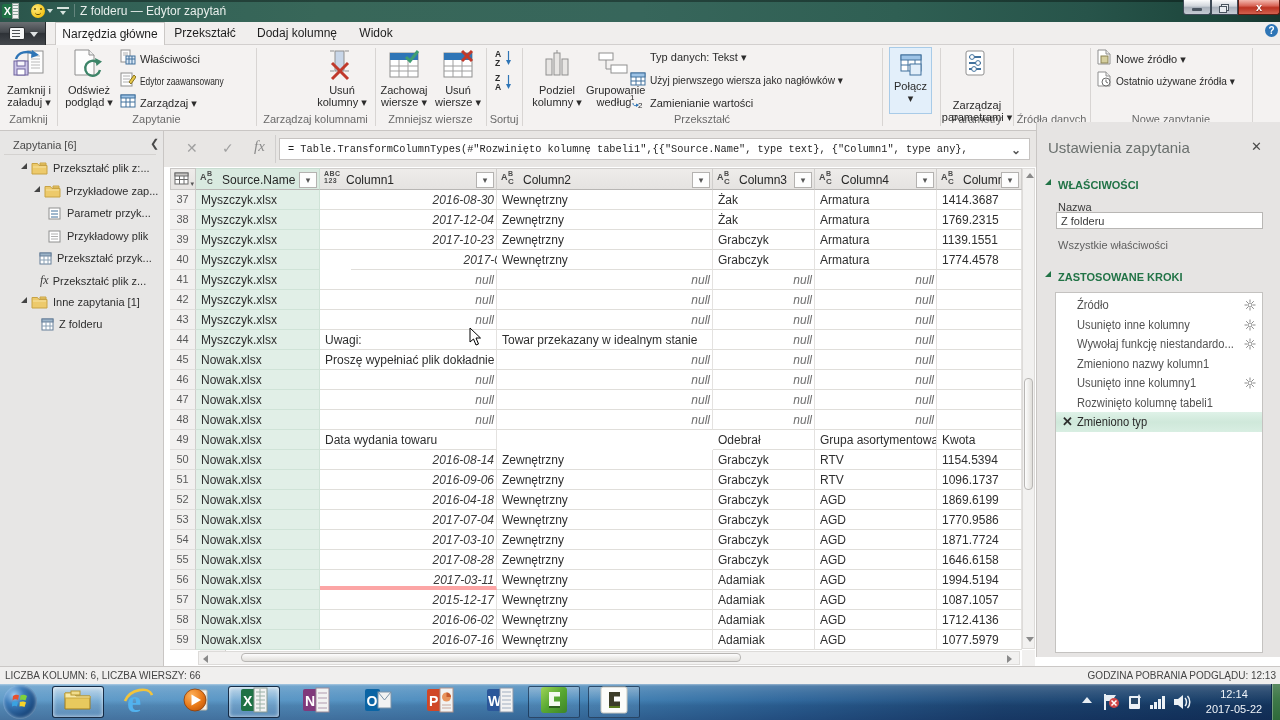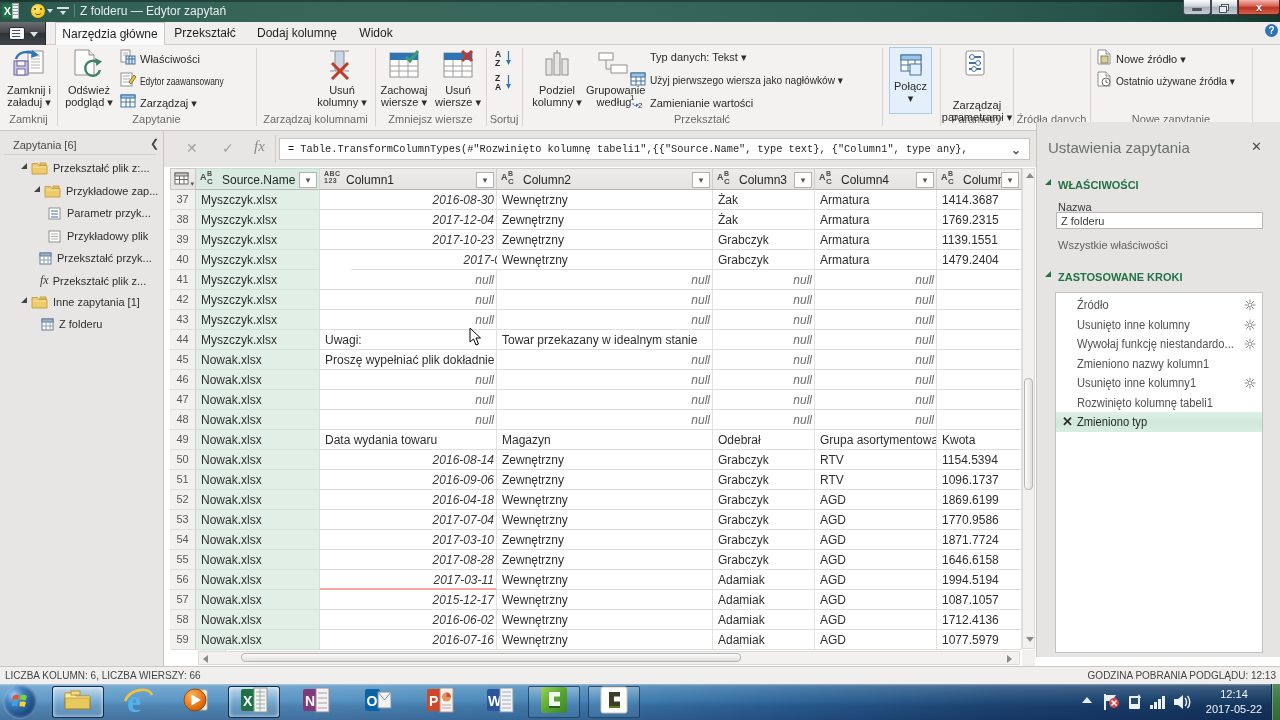--- a/index.html
+++ b/index.html
@@ -412,21 +412,21 @@
     <div class="abs" style="left:333px;top:83px;width:216px;height:20px;background:#fff;border-right:1px solid #e4e2e0;border-bottom:1px solid #e0deda;overflow:hidden;white-space:nowrap;">
       <span style="position:absolute;left:5px;top:3px;font-size:12px;color:#2e2e2e;">Wewnętrzny</span>
     </div>
     <div class="abs" style="left:549px;top:83px;width:102px;height:20px;background:#fff;border-right:1px solid #e4e2e0;border-bottom:1px solid #e0deda;overflow:hidden;white-space:nowrap;">
       <span style="position:absolute;left:5px;top:3px;font-size:12px;color:#2e2e2e;">Grabczyk</span>
     </div>
     <div class="abs" style="left:651px;top:83px;width:122px;height:20px;background:#fff;border-right:1px solid #e4e2e0;border-bottom:1px solid #e0deda;overflow:hidden;white-space:nowrap;">
       <span style="position:absolute;left:5px;top:3px;font-size:12px;color:#2e2e2e;">Armatura</span>
     </div>
     <div class="abs" style="left:773px;top:83px;width:85px;height:20px;background:#fff;border-right:1px solid #e4e2e0;border-bottom:1px solid #e0deda;overflow:hidden;white-space:nowrap;">
-      <span style="position:absolute;left:5px;top:3px;font-size:12px;color:#2e2e2e;">1479.2404</span>
+      <span style="position:absolute;left:5px;top:3px;font-size:12px;color:#2e2e2e;">1774.4578</span>
     </div>
     <div class="abs" style="left:6px;top:103px;width:26px;height:20px;background:#f2f1f0;border-right:1px solid #d0cecc;border-bottom:1px solid #e0dedc;font-size:11px;color:#5a5a5a;text-align:center;line-height:19px;">41</div>
     <div class="abs" style="left:32px;top:103px;width:124px;height:20px;background:#e1efe7;border-right:1px solid #cfe3d7;border-bottom:1px solid #cfe3d7;overflow:hidden;white-space:nowrap;">
       <span style="position:absolute;left:5px;top:3px;font-size:12px;color:#2e2e2e;">Myszczyk.xlsx</span>
     </div>
     <div class="abs" style="left:156px;top:103px;width:177px;height:20px;background:#fff;border-right:1px solid #e4e2e0;border-bottom:1px solid #e0deda;overflow:hidden;white-space:nowrap;">
       <span style="position:absolute;right:2px;top:3px;font-size:12px;font-style:italic;color:#6e6e6e;">null</span>
     </div>
     <div class="abs" style="left:333px;top:103px;width:216px;height:20px;background:#fff;border-right:1px solid #e4e2e0;border-bottom:1px solid #e0deda;overflow:hidden;white-space:nowrap;">
       <span style="position:absolute;right:2px;top:3px;font-size:12px;font-style:italic;color:#6e6e6e;">null</span>
@@ -557,23 +557,20 @@
       <span style="position:absolute;right:2px;top:3px;font-size:12px;font-style:italic;color:#6e6e6e;">null</span>
     </div>
     <div class="abs" style="left:773px;top:243px;width:85px;height:20px;background:#fff;border-right:1px solid #e4e2e0;border-bottom:1px solid #e0deda;overflow:hidden;white-space:nowrap;"></div>
     <div class="abs" style="left:6px;top:263px;width:26px;height:20px;background:#f2f1f0;border-right:1px solid #d0cecc;border-bottom:1px solid #e0dedc;font-size:11px;color:#5a5a5a;text-align:center;line-height:19px;">49</div>
     <div class="abs" style="left:32px;top:263px;width:124px;height:20px;background:#e1efe7;border-right:1px solid #cfe3d7;border-bottom:1px solid #cfe3d7;overflow:hidden;white-space:nowrap;">
       <span style="position:absolute;left:5px;top:3px;font-size:12px;color:#2e2e2e;">Nowak.xlsx</span>
     </div>
     <div class="abs" style="left:156px;top:263px;width:177px;height:20px;background:#fff;border-right:1px solid #e4e2e0;border-bottom:1px solid #e0deda;overflow:hidden;white-space:nowrap;">
       <span style="position:absolute;left:5px;top:3px;font-size:12px;color:#2e2e2e;">Data wydania towaru</span>
     </div>
-    <div class="abs" style="left:333px;top:263px;width:216px;height:20px;background:#fff;border-right:1px solid #e4e2e0;border-bottom:1px solid #e0deda;overflow:hidden;white-space:nowrap;">
-      <span style="position:absolute;left:5px;top:3px;font-size:12px;color:#2e2e2e;">Magazyn</span>
-    </div>
     <div class="abs" style="left:549px;top:263px;width:102px;height:20px;background:#fff;border-right:1px solid #e4e2e0;border-bottom:1px solid #e0deda;overflow:hidden;white-space:nowrap;">
       <span style="position:absolute;left:5px;top:3px;font-size:12px;color:#2e2e2e;">Odebrał</span>
     </div>
     <div class="abs" style="left:651px;top:263px;width:122px;height:20px;background:#fff;border-right:1px solid #e4e2e0;border-bottom:1px solid #e0deda;overflow:hidden;white-space:nowrap;">
       <span style="position:absolute;left:5px;top:3px;font-size:12px;color:#2e2e2e;">Grupa asortymentowa</span>
     </div>
     <div class="abs" style="left:773px;top:263px;width:85px;height:20px;background:#fff;border-right:1px solid #e4e2e0;border-bottom:1px solid #e0deda;overflow:hidden;white-space:nowrap;">
       <span style="position:absolute;left:5px;top:3px;font-size:12px;color:#2e2e2e;">Kwota</span>
     </div>
     <div class="abs" style="left:6px;top:283px;width:26px;height:20px;background:#f2f1f0;border-right:1px solid #d0cecc;border-bottom:1px solid #e0dedc;font-size:11px;color:#5a5a5a;text-align:center;line-height:19px;">50</div>
@@ -687,21 +684,21 @@
     <div class="abs" style="left:651px;top:383px;width:122px;height:20px;background:#fff;border-right:1px solid #e4e2e0;border-bottom:1px solid #e0deda;overflow:hidden;white-space:nowrap;">
       <span style="position:absolute;left:5px;top:3px;font-size:12px;color:#2e2e2e;">AGD</span>
     </div>
     <div class="abs" style="left:773px;top:383px;width:85px;height:20px;background:#fff;border-right:1px solid #e4e2e0;border-bottom:1px solid #e0deda;overflow:hidden;white-space:nowrap;">
       <span style="position:absolute;left:5px;top:3px;font-size:12px;color:#2e2e2e;">1646.6158</span>
     </div>
     <div class="abs" style="left:6px;top:403px;width:26px;height:20px;background:#f2f1f0;border-right:1px solid #d0cecc;border-bottom:1px solid #e0dedc;font-size:11px;color:#5a5a5a;text-align:center;line-height:19px;">56</div>
     <div class="abs" style="left:32px;top:403px;width:124px;height:20px;background:#e1efe7;border-right:1px solid #cfe3d7;border-bottom:1px solid #cfe3d7;overflow:hidden;white-space:nowrap;">
       <span style="position:absolute;left:5px;top:3px;font-size:12px;color:#2e2e2e;">Nowak.xlsx</span>
     </div>
-    <div class="abs" style="left:156px;top:403px;width:177px;height:20px;background:#fff;border-right:1px solid #e4e2e0;border-bottom:2px solid #fca5a5;overflow:hidden;white-space:nowrap;text-align:center;">
+    <div class="abs" style="left:156px;top:403px;width:177px;height:20px;background:#fff;border-right:1px solid #e4e2e0;border-bottom:4px solid #fca5a5;overflow:hidden;white-space:nowrap;text-align:center;">
       <span style="position:absolute;right:2px;top:3px;font-size:12px;font-style:italic;color:#3b3b3b;">2017-03-11</span>
     </div>
     <div class="abs" style="left:333px;top:403px;width:216px;height:20px;background:#fff;border-right:1px solid #e4e2e0;border-bottom:1px solid #e0deda;overflow:hidden;white-space:nowrap;">
       <span style="position:absolute;left:5px;top:3px;font-size:12px;color:#2e2e2e;">Wewnętrzny</span>
     </div>
     <div class="abs" style="left:549px;top:403px;width:102px;height:20px;background:#fff;border-right:1px solid #e4e2e0;border-bottom:1px solid #e0deda;overflow:hidden;white-space:nowrap;">
       <span style="position:absolute;left:5px;top:3px;font-size:12px;color:#2e2e2e;">Adamiak</span>
     </div>
     <div class="abs" style="left:651px;top:403px;width:122px;height:20px;background:#fff;border-right:1px solid #e4e2e0;border-bottom:1px solid #e0deda;overflow:hidden;white-space:nowrap;">
       <span style="position:absolute;left:5px;top:3px;font-size:12px;color:#2e2e2e;">AGD</span>

